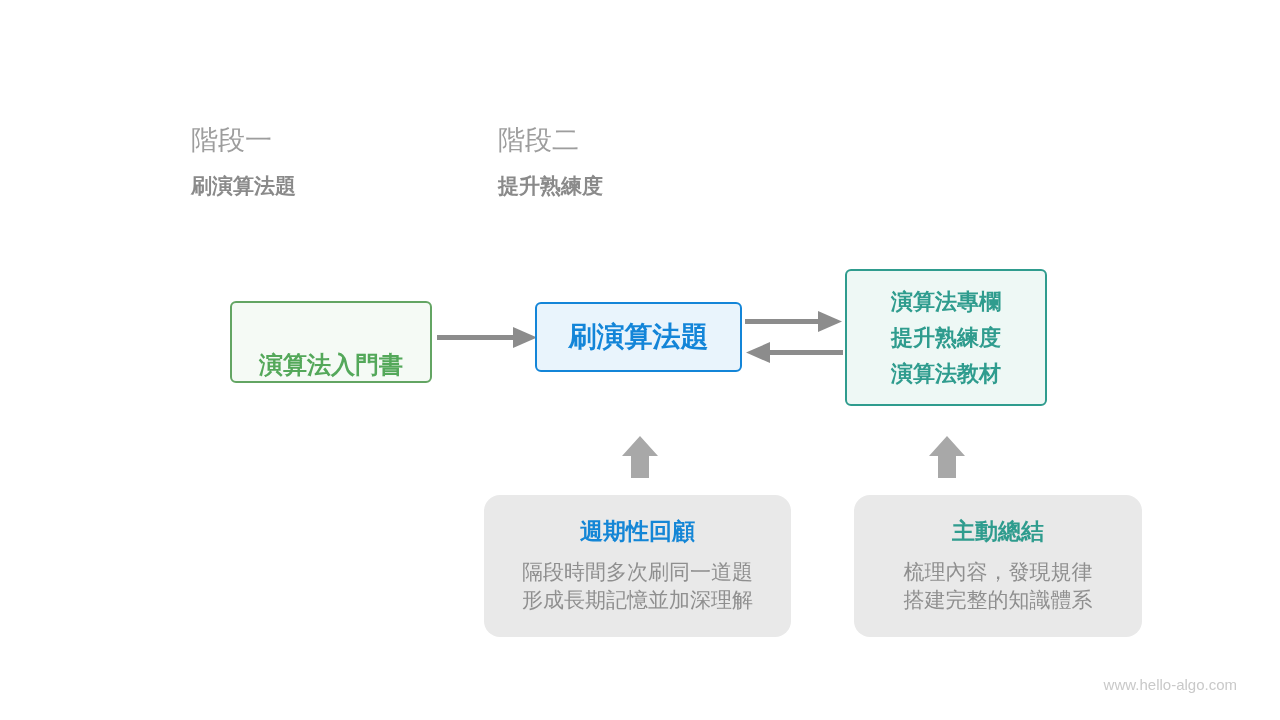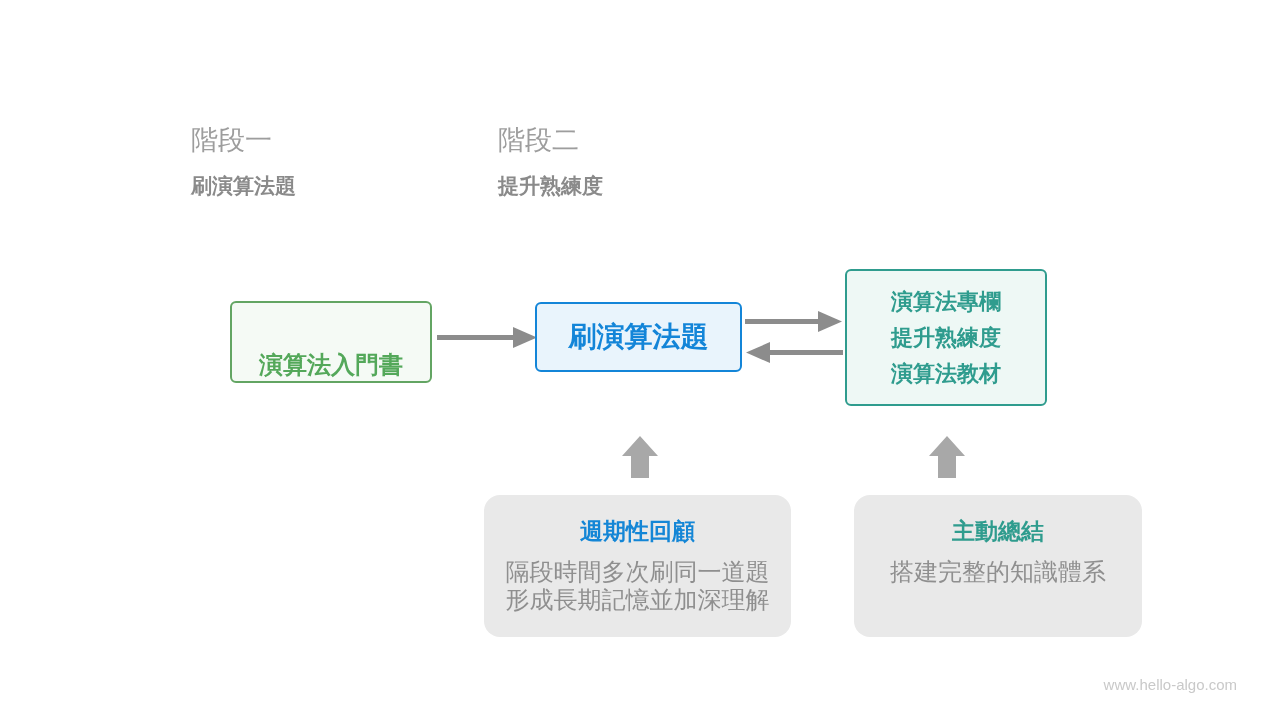--- a/index.html
+++ b/index.html
@@ -111,21 +111,21 @@
   .note-summary { left: 822px; width: 288px; margin-left: 32px; }
   .note-title {
     margin-top: 21px;
     font-size: 23px;
     font-weight: 700;
   }
   .note-review  .note-title { color: var(--note_title_blue, #1486d6); }
   .note-summary .note-title { color: var(--note_title_teal, #2f9c8e); }
   .note-body {
     margin-top: 11px;
-    font-size: 24px;
+    font-size: 21px;
     line-height: 28px;
     color: var(--panel_body_text, #8f8f8f);
   }
 
   
   .watermark {
     position: absolute;
     top: 676px;
     right: 43px;
     font-family: Liberation Sans, sans-serif;
@@ -184,19 +184,20 @@
   <div class="note note-review">
     <div class="note-title">週期性回顧</div>
     <div class="note-body">
       <div>隔段時間多次刷同一道題</div>
       <div>形成長期記憶並加深理解</div>
     </div>
   </div>
   <div class="note note-summary">
     <div class="note-title">主動總結</div>
     <div class="note-body">
+      <div>梳理內容，發現規律</div>
       <div>搭建完整的知識體系</div>
     </div>
   </div>
 
   <div class="watermark">www.hello-algo.com</div>
 
 </div>
 
 </body></html>

